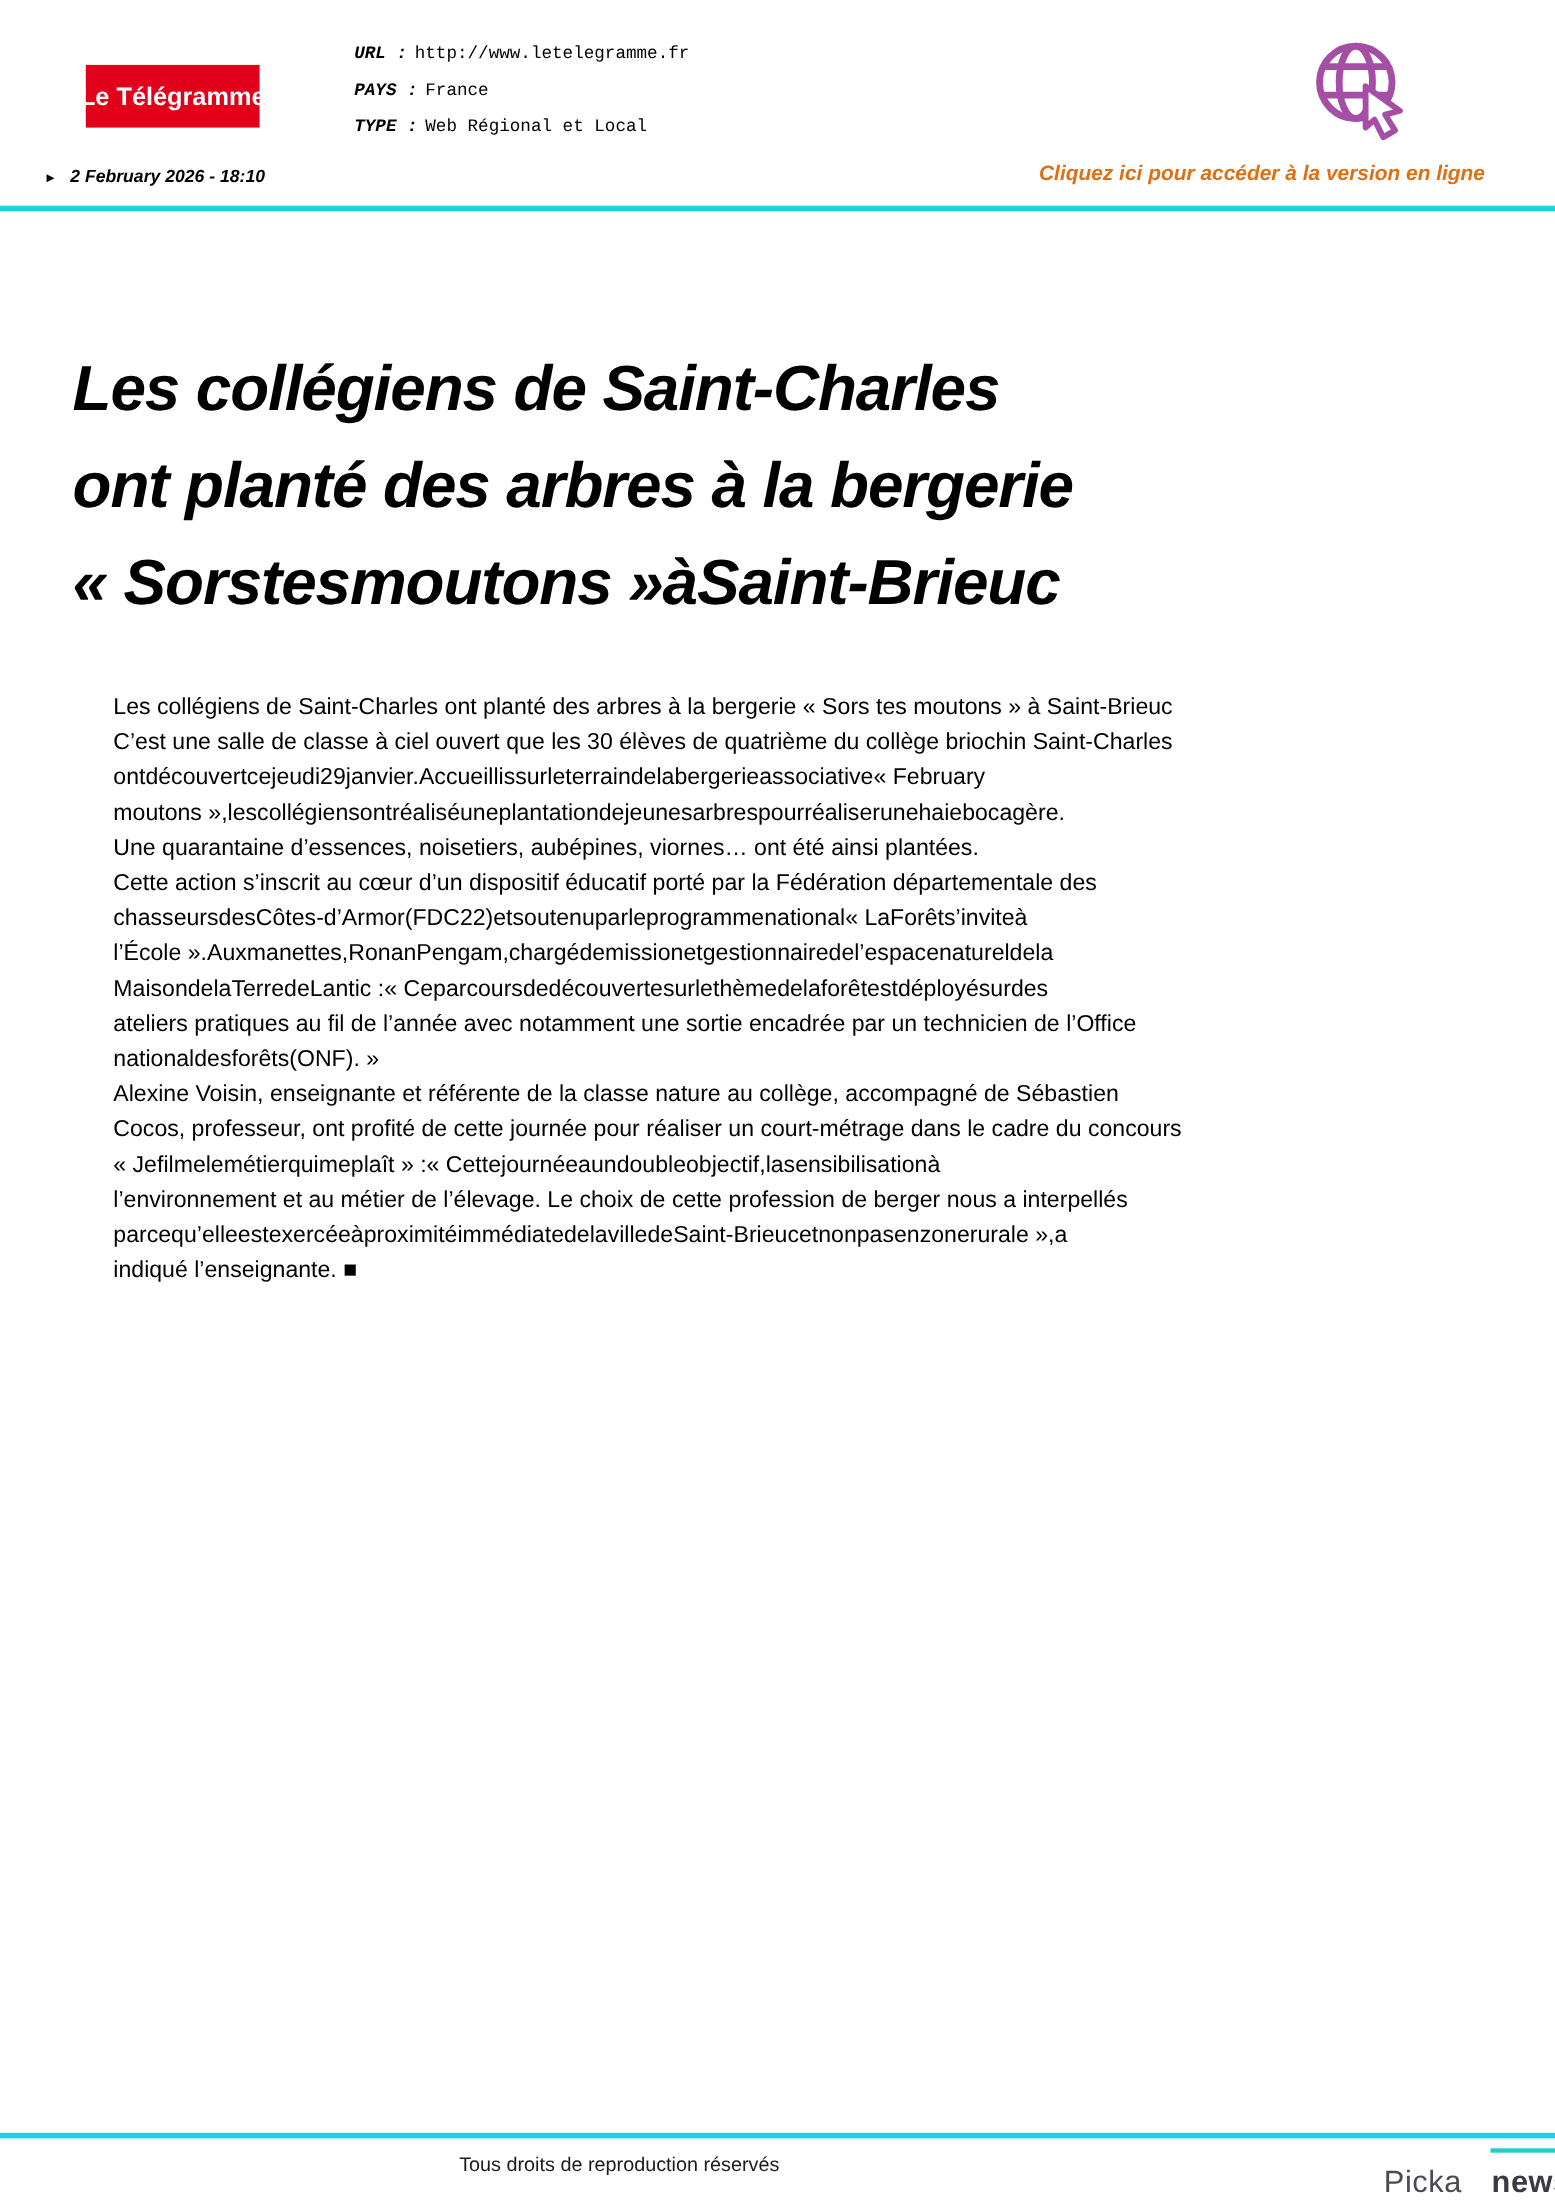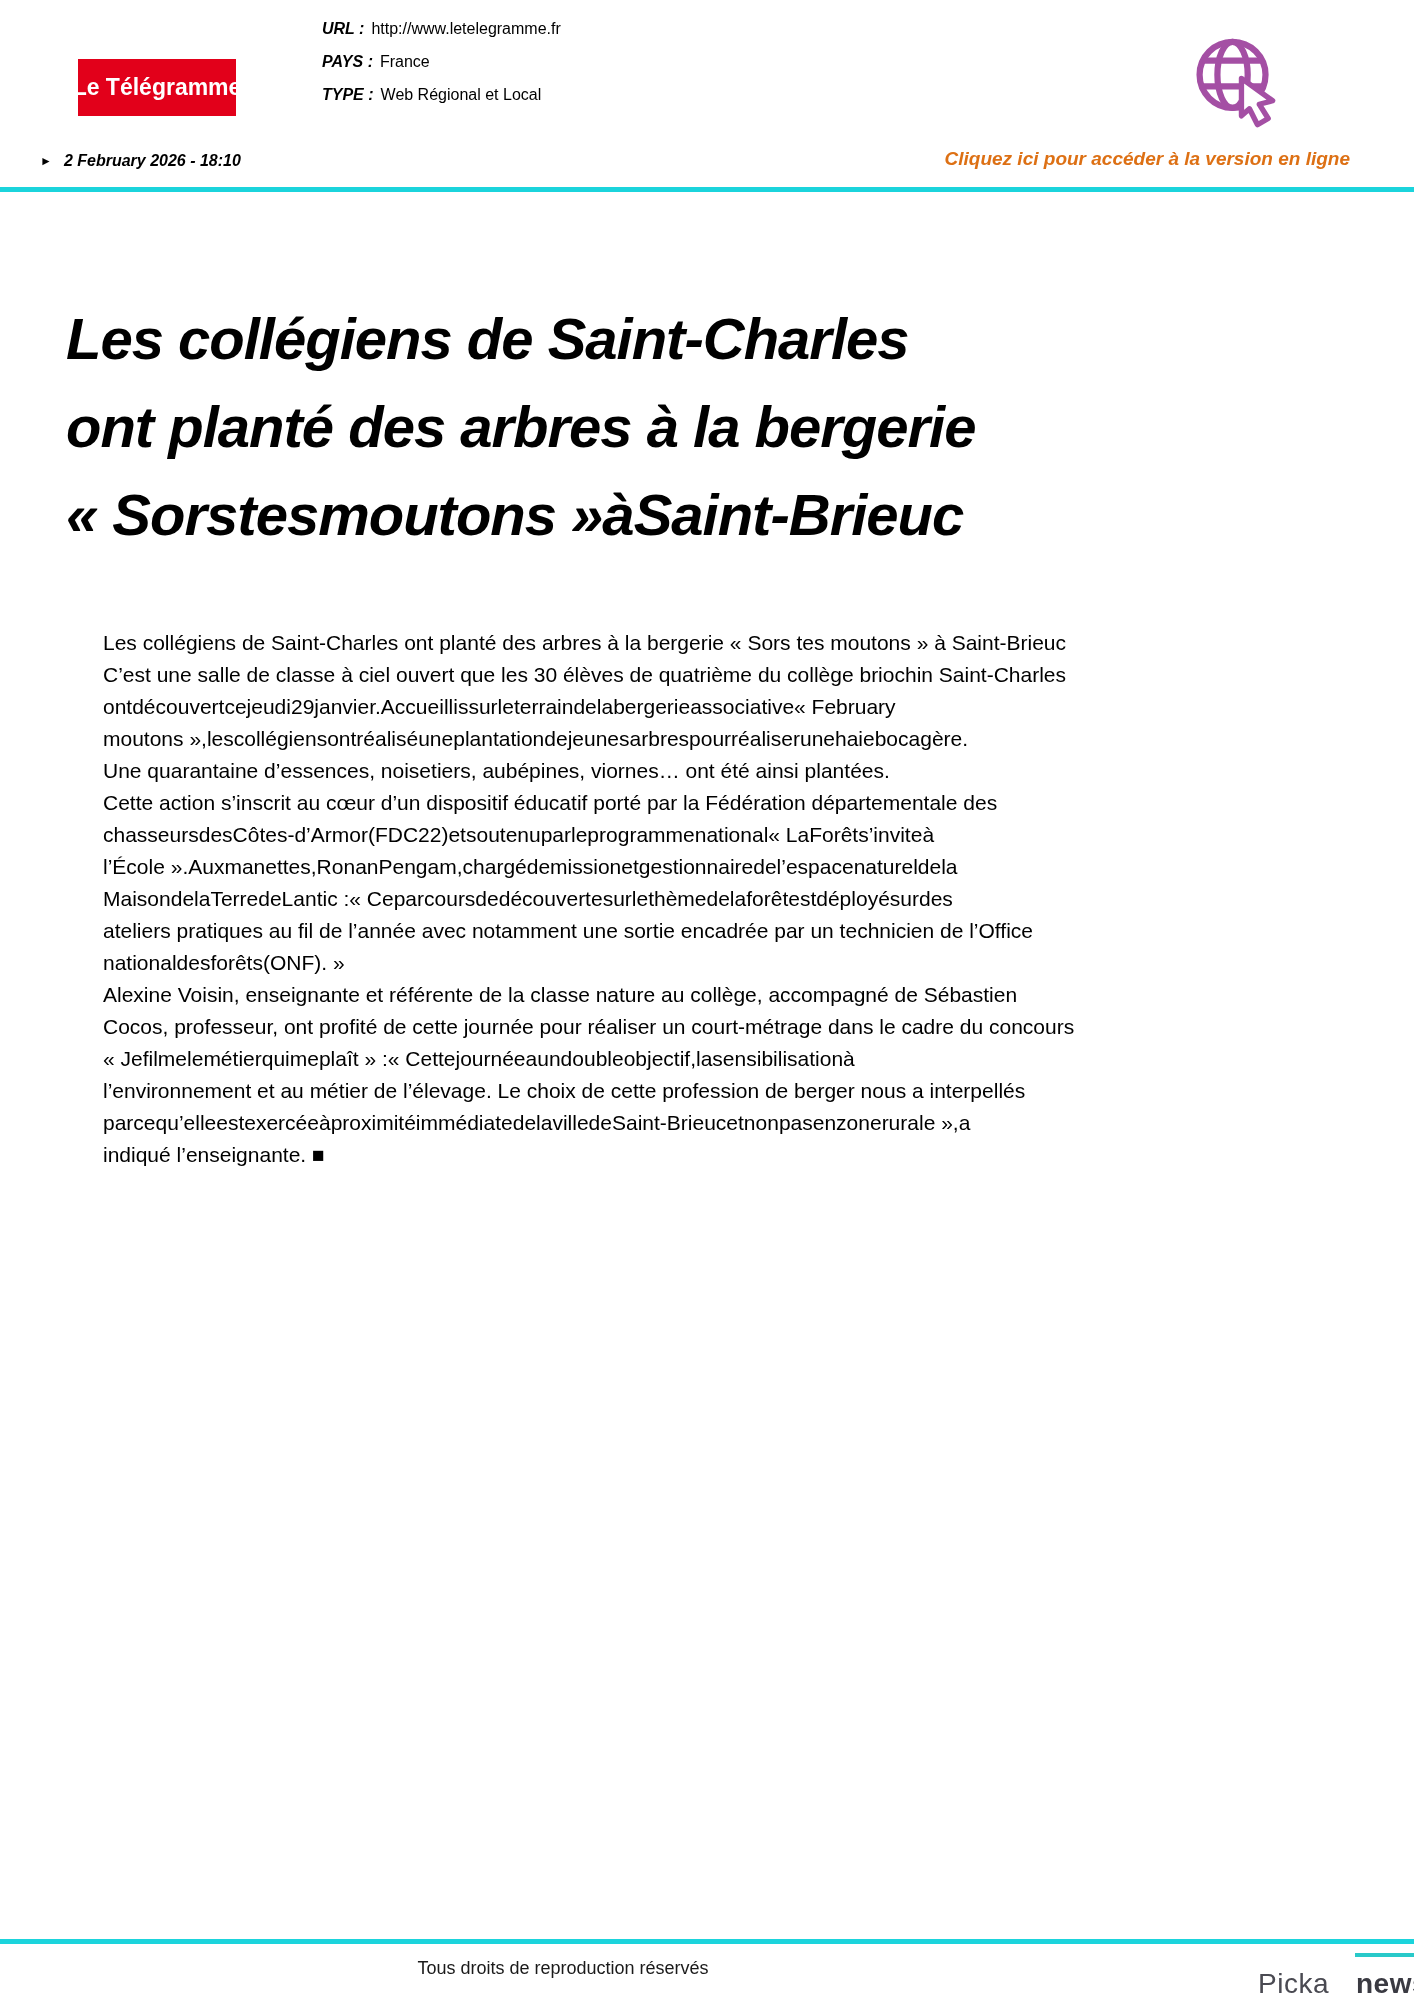--- a/index.html
+++ b/index.html
@@ -11,39 +11,39 @@
     --text-black:#000000;
   }
   *{margin:0;padding:0;box-sizing:border-box;}
   body{background:#ffffff;font-family:"Liberation Sans",sans-serif;color:var(--text-black);}
   .page{position:relative;width:1414px;height:2000px;background:#ffffff;overflow:hidden;}
 
   
   .logo-box{position:absolute;left:78px;top:59px;width:158px;height:57px;
     background:var(--brand-red);color:#ffffff;display:flex;align-items:center;justify-content:center;
     font-weight:bold;font-size:23px;letter-spacing:0px;white-space:nowrap;}
-  .meta{position:absolute;left:322px;top:12px;}
+  .meta{position:absolute;left:322px;top:32px;font-family:Liberation Mono, monospace;}
   .meta-row{height:33px;display:flex;align-items:center;font-size:16px;white-space:nowrap;}
   .meta-label{font-weight:bold;font-style:italic;margin-right:7px;}
   .globe{position:absolute;left:1188px;top:28px;width:98px;height:108px;color:var(--globe-purple);cursor:pointer;}
   .globe svg{width:100%;height:100%;display:block;}
 
   
   .date-row{position:absolute;left:40px;top:152px;display:flex;align-items:center;}
   .date-marker{font-size:12px;line-height:1;margin-right:12px;font-style:normal;}
   .date-text{font-weight:bold;font-style:italic;font-size:16px;white-space:nowrap;}
   .online-link{position:absolute;right:64px;top:148px;font-weight:bold;font-style:italic;
     font-size:19px;color:var(--link-orange);white-space:nowrap;cursor:pointer;}
 
   .rule{position:absolute;left:0;width:1414px;height:5px;background:var(--accent-cyan);}
   .rule-top{top:187px;}
   .rule-bottom{top:1939px;}
 
   
-  .title{position:absolute;left:66px;top:295px;font-weight:bold;font-style:italic;
+  .title{position:absolute;left:66px;top:310px;font-weight:bold;font-style:italic;
     font-size:58px;line-height:88px;letter-spacing:-1px;white-space:nowrap;}
   .body-text{position:absolute;left:103px;top:627px;width:1240px;font-size:21px;line-height:32px;}
   .body-line{height:32px;white-space:nowrap;}
 
   
   .rights{position:absolute;left:0;top:1958px;width:1126px;text-align:center;font-size:18px;color:#1a1a1a;}
   .pickanews{position:absolute;left:1258px;top:1953px;display:flex;align-items:center;gap:26px;}
   .picka{font-size:28px;font-weight:normal;color:#4A4A52;letter-spacing:0.5px;}
   .news{font-size:28px;font-weight:bold;color:#3A3A42;letter-spacing:0.5px;
     border-top:4px solid var(--pickanews-cyan);border-bottom:4px solid var(--pickanews-cyan);

